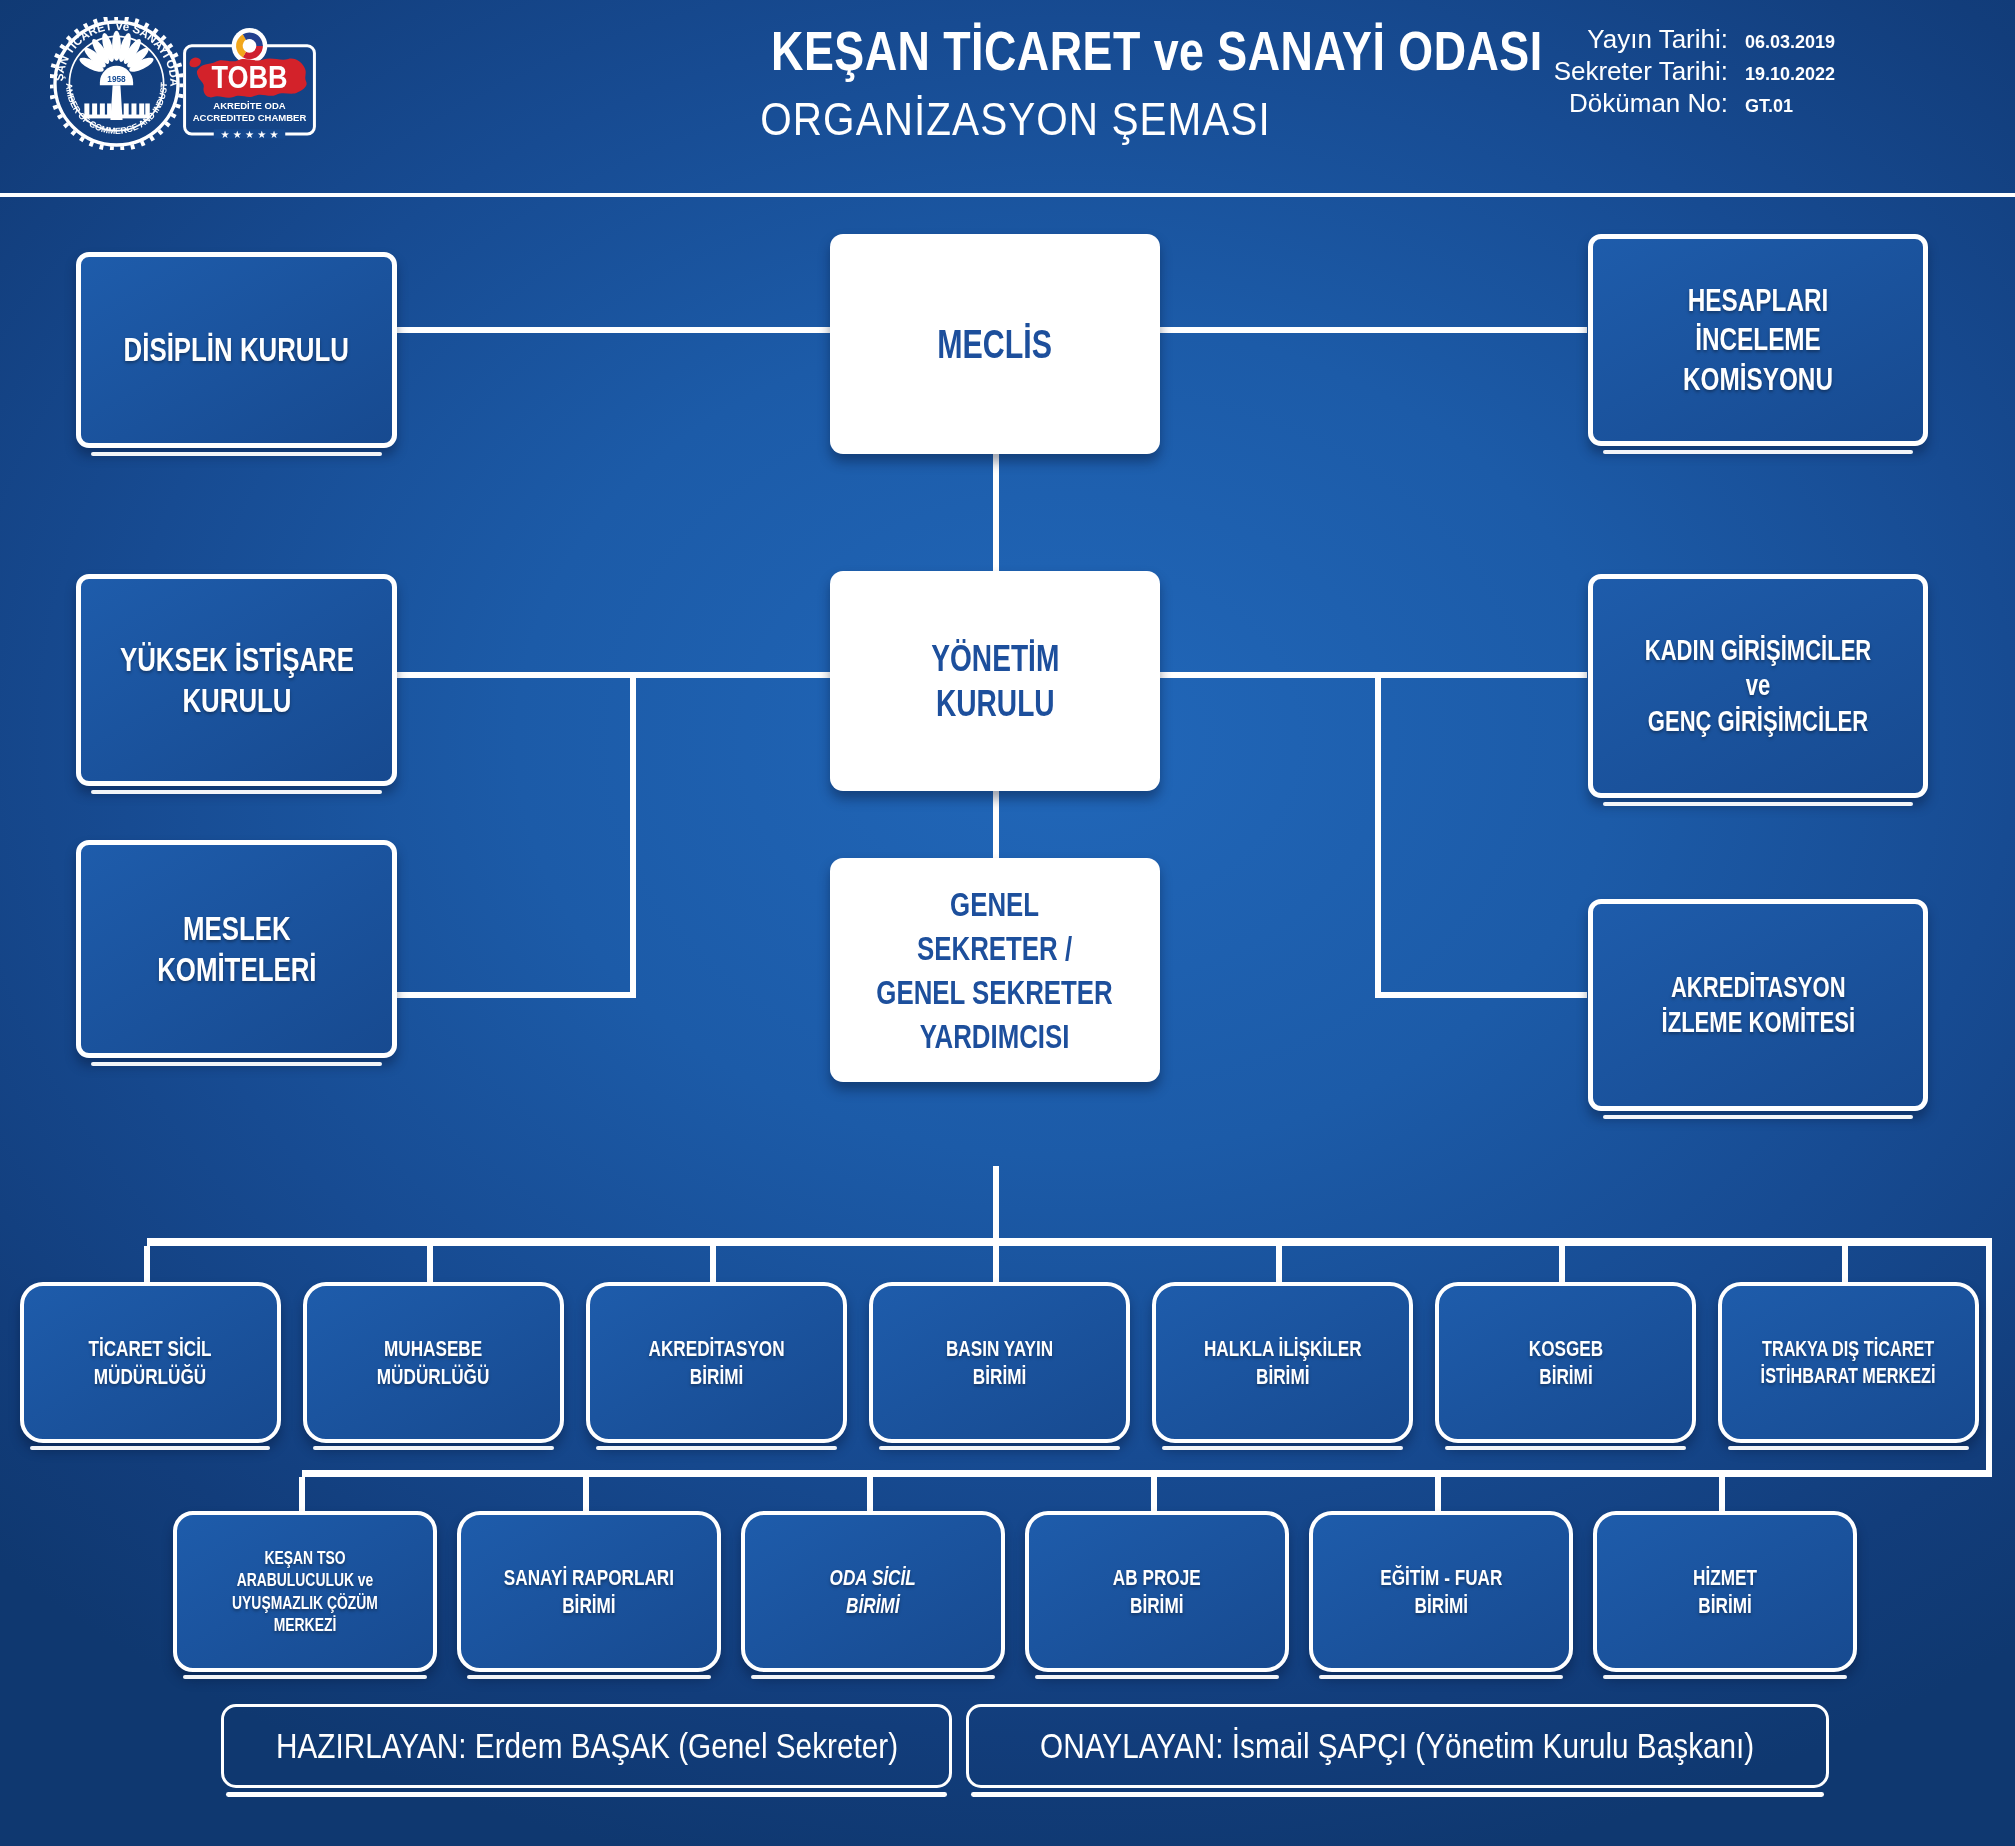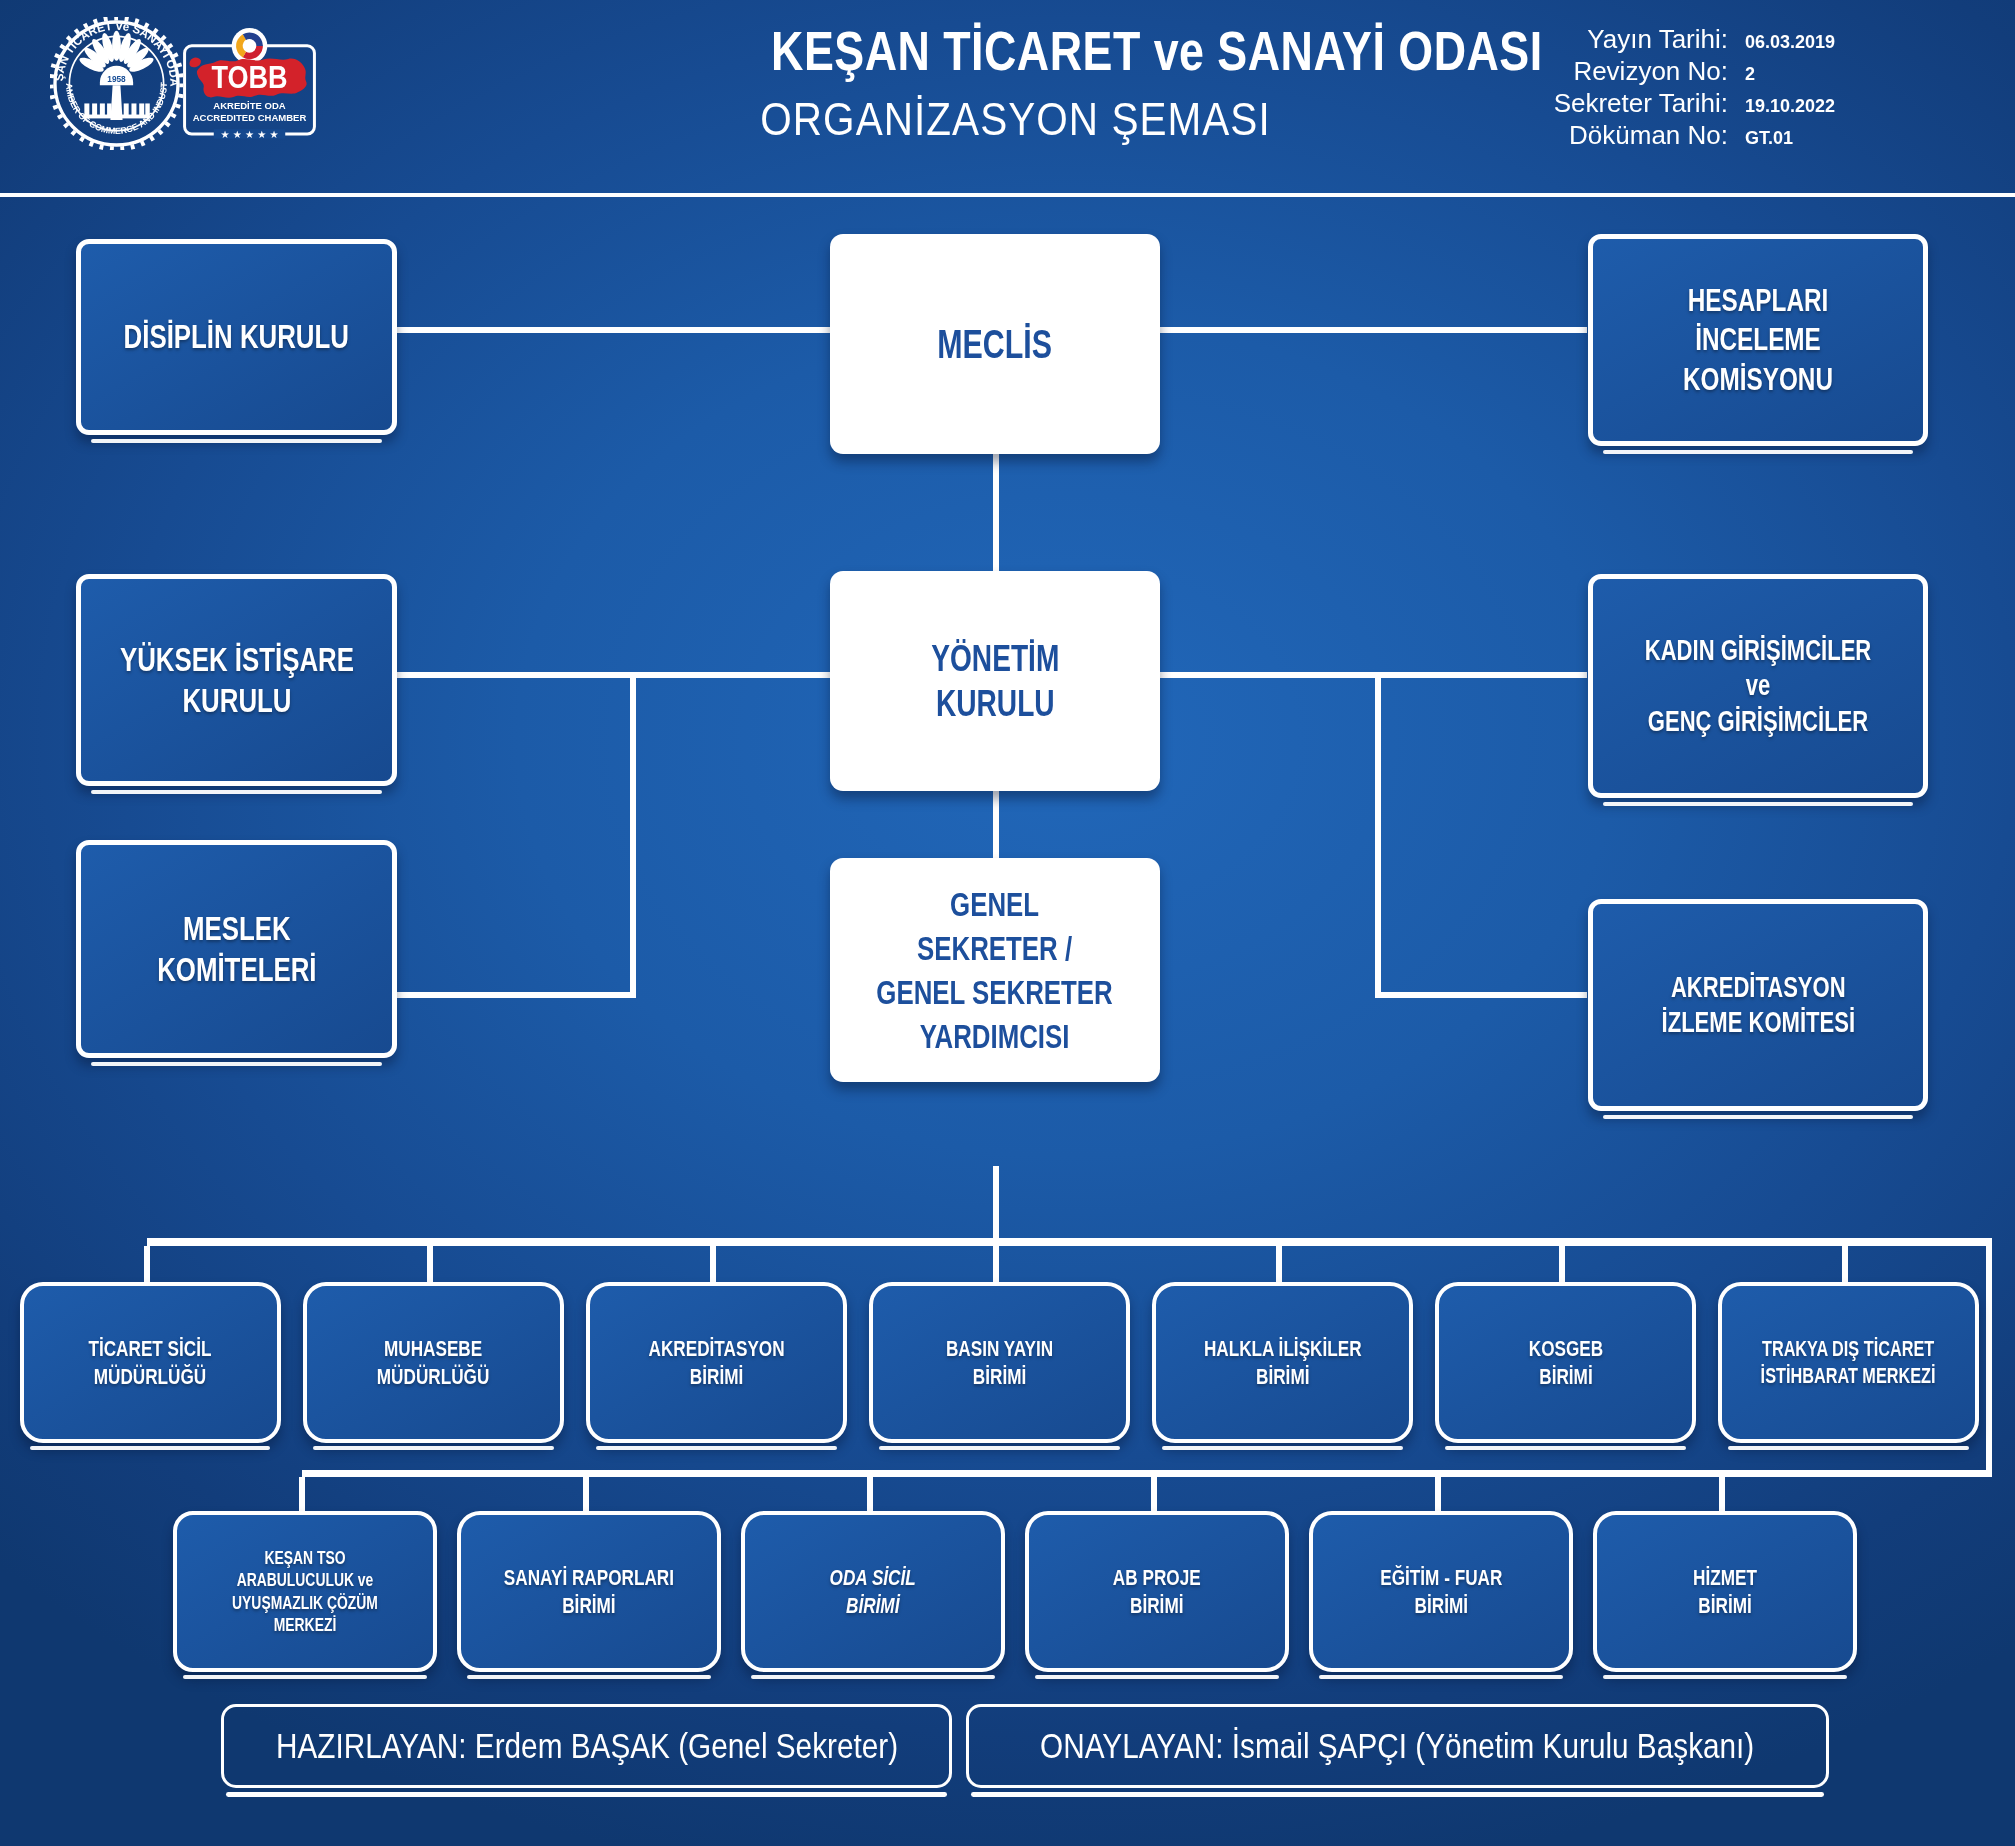--- a/index.html
+++ b/index.html
@@ -102,24 +102,20 @@
   <div class="t1">KEŞAN TİCARET ve SANAYİ ODASI</div>
   <div class="t2">ORGANİZASYON ŞEMASI</div>
 </div>
 
 <div class="meta">
   <div class="mrow">
       <span class="ml">Yayın Tarihi:</span>
       <span class="mv">06.03.2019</span>
     </div>
   <div class="mrow">
-      <span class="ml">Revizyon No:</span>
-      <span class="mv">2</span>
-    </div>
-  <div class="mrow">
       <span class="ml">Sekreter Tarihi:</span>
       <span class="mv">19.10.2022</span>
     </div>
   <div class="mrow">
       <span class="ml">Döküman No:</span>
       <span class="mv">GT.01</span>
     </div>
 </div>
 
 <div class="hline"></div>
@@ -145,21 +141,21 @@
 <div class="ln" style="left:1842px;top:1246px;width:5.5px;height:37px;"></div>
 <div class="ln" style="left:1986px;top:1238px;width:5.5px;height:238px;"></div>
 <div class="ln" style="left:302px;top:1470px;width:1690px;height:6.7px;"></div>
 <div class="ln" style="left:299px;top:1477px;width:5.5px;height:35px;"></div>
 <div class="ln" style="left:583px;top:1477px;width:5.5px;height:35px;"></div>
 <div class="ln" style="left:867px;top:1477px;width:5.5px;height:35px;"></div>
 <div class="ln" style="left:1151px;top:1477px;width:5.5px;height:35px;"></div>
 <div class="ln" style="left:1435px;top:1477px;width:5.5px;height:35px;"></div>
 <div class="ln" style="left:1719px;top:1477px;width:5.5px;height:35px;"></div>
 
-<div class="bx blue" style="left:76px;top:239px;width:311px;height:186px;text-align:center;">
+<div class="bx blue" style="left:76px;top:252px;width:311px;height:186px;text-align:center;">
   <span class="lbl cnd" style="font-size:34px;">DİSİPLİN KURULU</span>
 </div>
 <div class="bx white" style="left:830px;top:234px;width:330px;height:220px;">
   <span class="lbl cnd" style="font-size:40px;">MECLİS</span>
 </div>
 <div class="bx blue" style="left:1588px;top:234px;width:330px;height:202px;">
   <span class="lbl cnd" style="font-size:32px;">HESAPLARI İNCELEME
 KOMİSYONU</span>
 </div>
 

